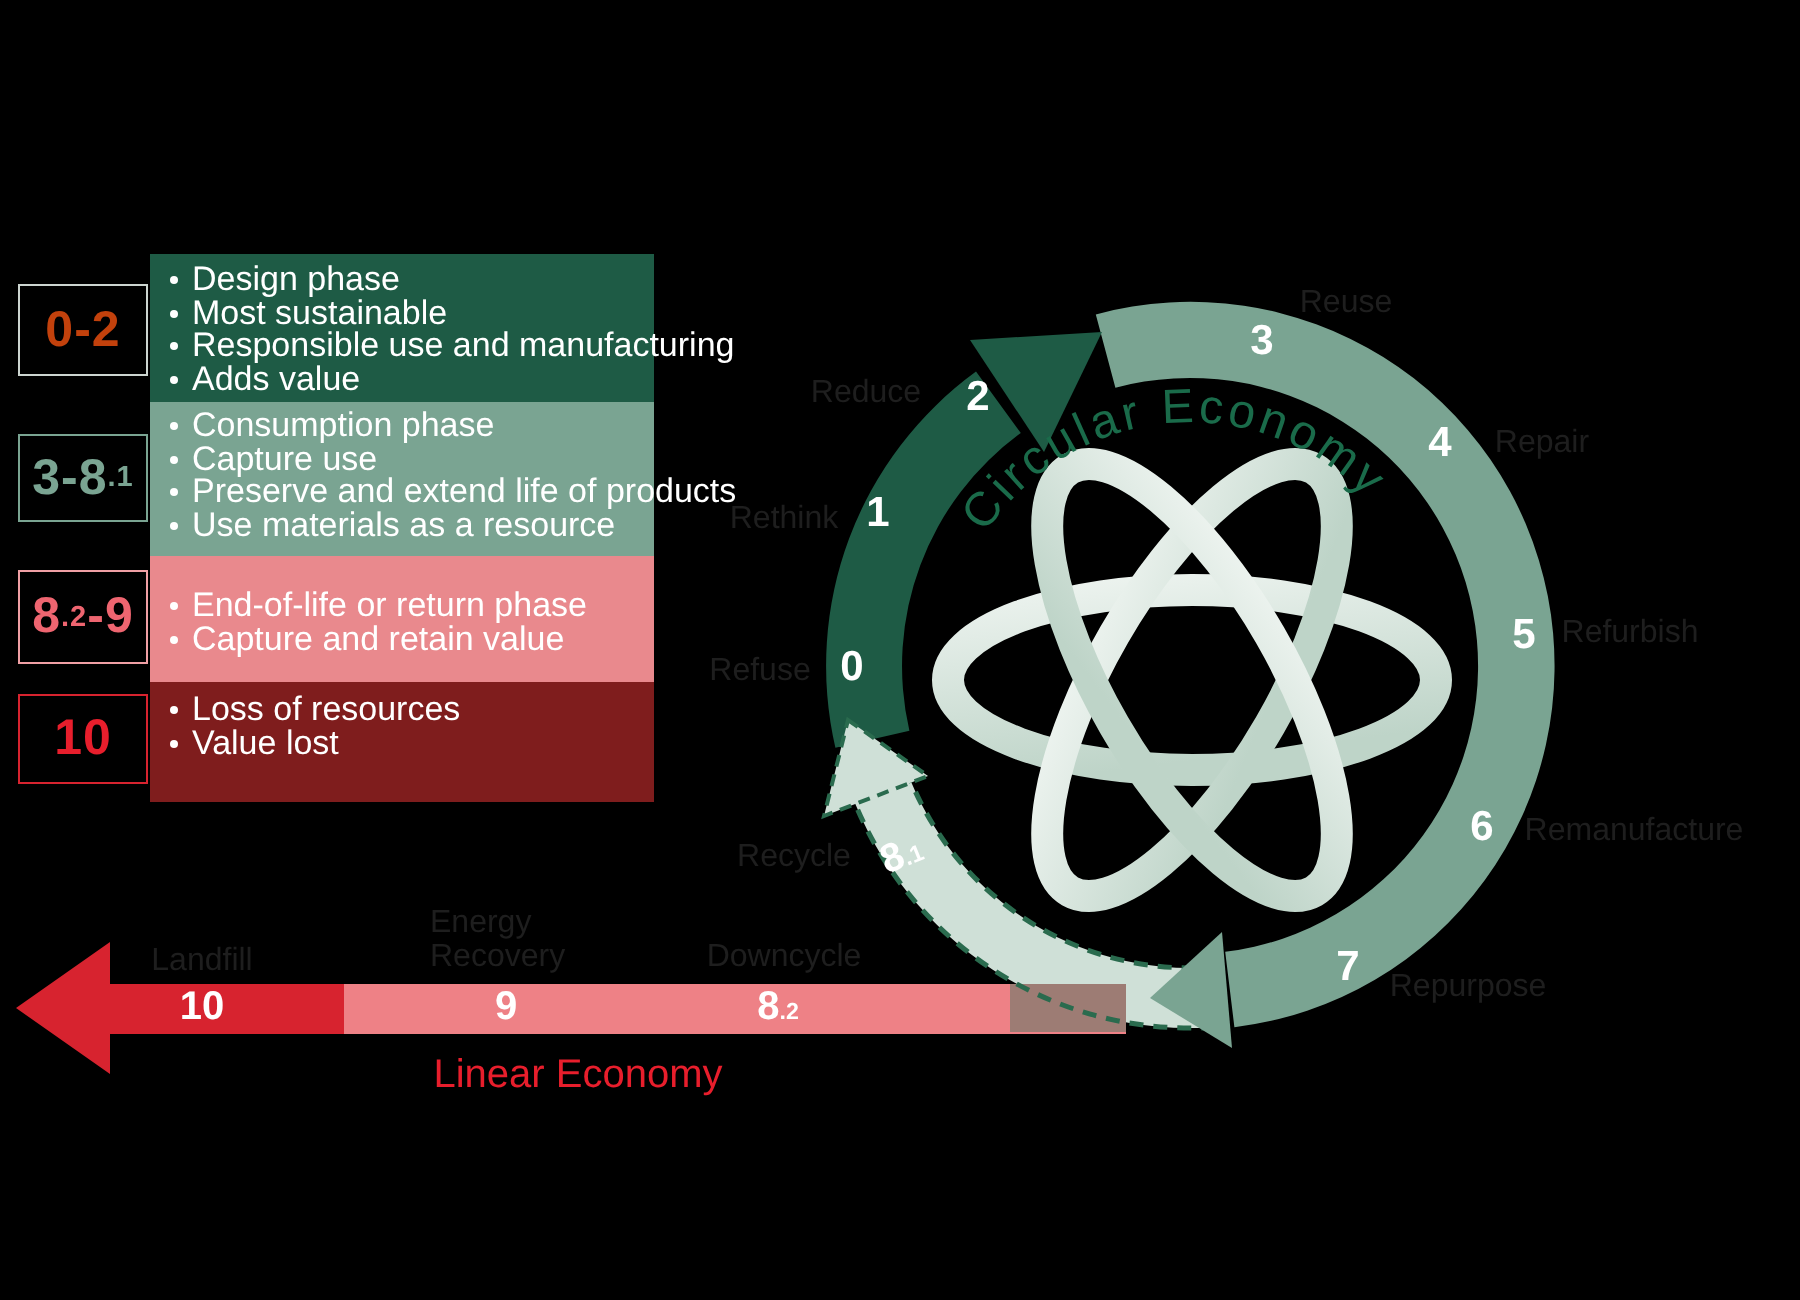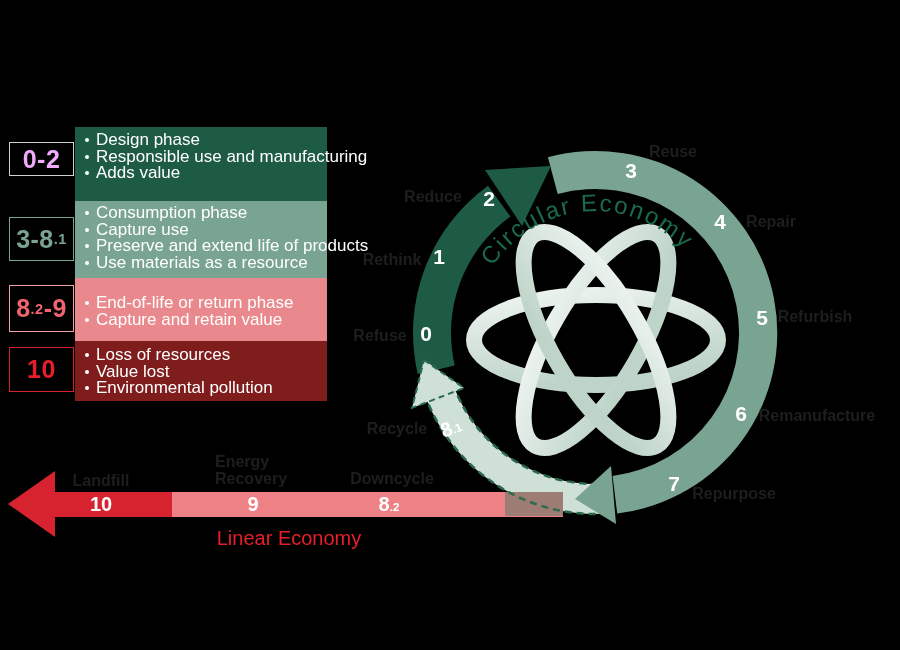--- a/index.html
+++ b/index.html
@@ -10,21 +10,21 @@
   
   .panel{position:absolute;left:75px;width:252px;box-sizing:border-box;}
   .li{display:flex;align-items:center;height:16.5px;color:#fff;font-size:17px;white-space:nowrap;}
   .li::before{content:'';flex:none;width:4px;height:4px;border-radius:50%;background:#fff;margin:0 7px 0 10px;}
   .rbox{position:absolute;left:9px;width:65px;box-sizing:border-box;border:1.5px solid;
         display:flex;align-items:center;justify-content:center;
         font-size:25px;font-weight:bold;letter-spacing:.5px;}
   .sub{font-size:.58em;}
   
   .num{position:absolute;transform:translate(-50%,-50%);color:#fff;font-weight:bold;font-size:21px;white-space:nowrap;}
-  .rlabel{position:absolute;transform:translate(-50%,-50%);color:#1e1e1e;font-size:16px;font-weight:700;white-space:nowrap;}
+  .rlabel{position:absolute;transform:translate(-50%,-50%);color:#1e1e1e;font-size:16px;font-weight:400;white-space:nowrap;}
   .wrap2{white-space:normal;width:86px;text-align:left;line-height:1.05;}
   .barnum{position:absolute;transform:translate(-50%,-50%);color:#fff;font-weight:bold;font-size:20px;white-space:nowrap;}
   .linear-title{position:absolute;transform:translate(-50%,-50%);color:#e81e2c;font-size:20px;font-weight:500;white-space:nowrap;}
 </style>
 </head>
 <body>
 
 <div id="stage">
 
   <svg id="diagram-svg" width="900" height="650" viewBox="0 0 900 650" xmlns="http://www.w3.org/2000/svg">
@@ -67,20 +67,23 @@
     </text>
   </svg>
 
   <div class="layer">
 
     <div class="panel" style="top:127px;height:74px;background:#1e5b45;padding-top:5px">
       <div class="li">
           <span>Design phase</span>
         </div>
       <div class="li">
+          <span>Most sustainable</span>
+        </div>
+      <div class="li">
           <span>Responsible use and manufacturing</span>
         </div>
       <div class="li">
           <span>Adds value</span>
         </div>
     </div>
     <div class="panel" style="top:201px;height:77px;background:#7aa492;padding-top:4px">
       <div class="li">
           <span>Consumption phase</span>
         </div>
@@ -102,26 +105,23 @@
           <span>Capture and retain value</span>
         </div>
     </div>
     <div class="panel" style="top:341px;height:60px;background:#7f1d1d;padding-top:6px">
       <div class="li">
           <span>Loss of resources</span>
         </div>
       <div class="li">
           <span>Value lost</span>
         </div>
-      <div class="li">
-          <span>Environmental pollution</span>
-        </div>
     </div>
 
-    <div class="rbox" style="top:142px;height:34px;border-color:#ccd5d0;color:#f0abfc">
+    <div class="rbox" style="top:142px;height:46px;border-color:#ccd5d0;color:#c2410c">
       <span>0-2</span>
     </div>
     <div class="rbox" style="top:217px;height:44px;border-color:#7aa492;color:#7aa492">
       <span>3-8</span>
         <span class="sub">.1</span>
     </div>
     <div class="rbox" style="top:285px;height:47px;border-color:#f0a0a5;color:#ee6570">
       <span>8</span>
         <span class="sub">.2</span>
         <span>-9</span>

